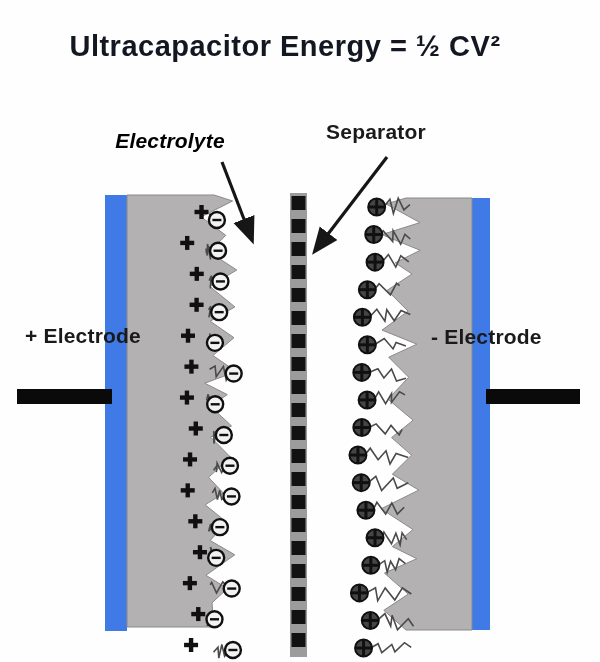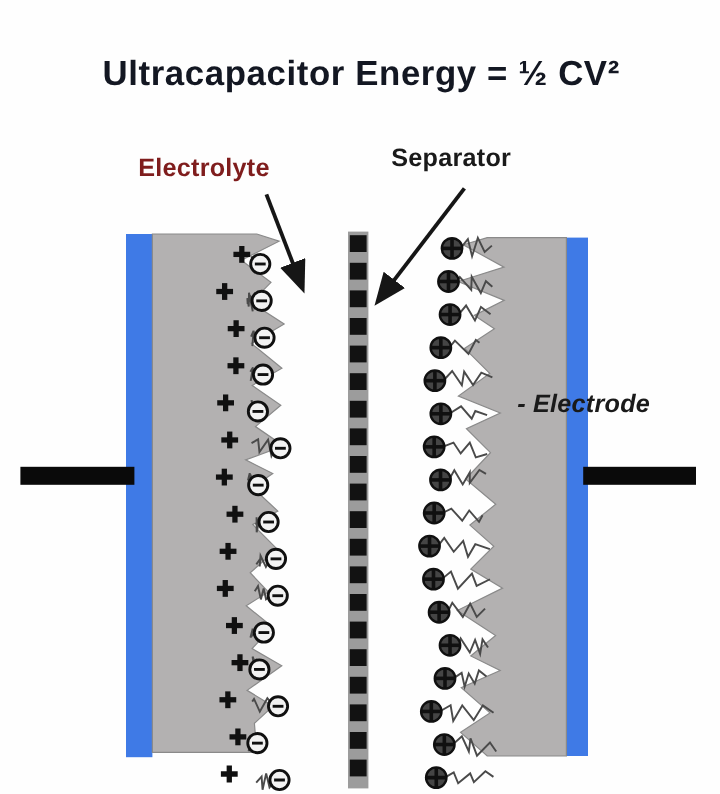--- a/index.html
+++ b/index.html
@@ -6,41 +6,42 @@
   .stage{
     position:relative;
     width:600px;height:662px;
     background:#fefefe;
     overflow:hidden;
     font-family:"Liberation Sans", sans-serif;
   }
   .stage svg{position:absolute;left:0;top:0;z-index:1;}
   .title{
     position:absolute;left:0;top:30px;width:570px;
-    margin:16px;text-align:center;
+    margin:0;text-align:center;
     font-size:29px;font-weight:bold;letter-spacing:0.5px;
     z-index:2;
   }
   .lbl{
     position:absolute;z-index:2;
     font-weight:bold;font-size:21px;letter-spacing:0.2px;
     white-space:nowrap;
   }
   .lbl-electrolyte{left:100px;top:129px;width:140px;text-align:center;}
   .lbl-separator{left:312px;top:120px;width:128px;text-align:center;}
   .lbl-pos{left:25px;top:324px;}
-  .lbl-neg{left:431px;top:325px;font-style:italic;}
+  .lbl-neg{left:431px;top:325px;}
 </style>
 </head>
 <body>
 
 <div class="stage">
   <h1 class="title" style="color: rgb(19, 23, 34);">Ultracapacitor Energy = ½ CV²</h1>
-  <div class="lbl lbl-electrolyte" style="color: #7f1d1d;">Electrolyte</div>
+  <div class="lbl lbl-electrolyte" style="color: #000000; font-style: italic;">Electrolyte</div>
   <div class="lbl lbl-separator" style="color: rgb(26, 26, 26);">Separator</div>
+  <div class="lbl lbl-pos" style="color: rgb(26, 26, 26);">+ Electrode</div>
   <div class="lbl lbl-neg" style="color: rgb(26, 26, 26);">- Electrode</div>
   <svg id="diagram" width="600" height="662" viewBox="0 0 600 662">
       <defs>
         <marker id="ah" markerWidth="10" markerHeight="9" refX="7" refY="3.5" orient="auto">
           <polygon points="0 0, 8.5 3.5, 0 7" fill="#161616"></polygon>
         </marker>
       </defs>
       <g>
         <rect x="105" y="195" width="22" height="436" fill="#3f7ae6"></rect>
         <rect x="472" y="198" width="18" height="432" fill="#3f7ae6"></rect>

